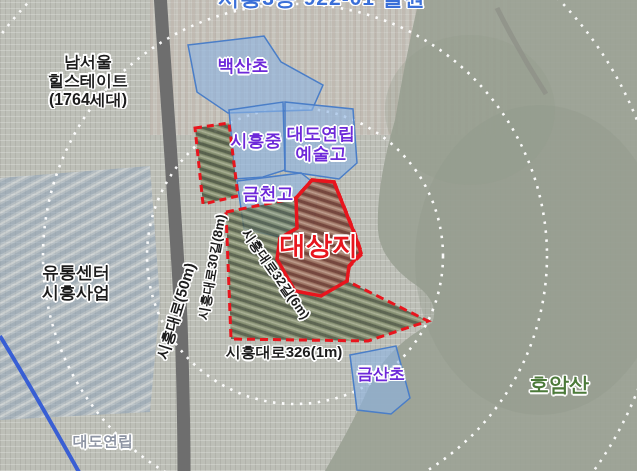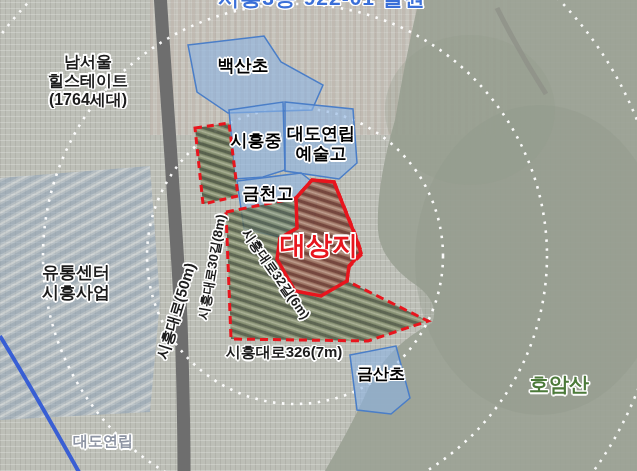--- a/index.html
+++ b/index.html
@@ -25,21 +25,21 @@
   svg{position:absolute;inset:0;display:block;}
   
   .lbl{
     position:absolute;transform:translate(-50%,-50%);
     font-weight:bold;white-space:nowrap;text-align:center;line-height:1.18;
     text-shadow:-1.6px 0 #fff,1.6px 0 #fff,0 -1.6px #fff,0 1.6px #fff,
                 -1.2px -1.2px #fff,1.2px -1.2px #fff,-1.2px 1.2px #fff,1.2px 1.2px #fff;
     pointer-events:none;
   }
   .black{color:#1c1c1c;}
-  .blue{color:#000000;}
+  .blue{color:#6d28d9;}
   .red{color:#e8151d;}
   .green{color:#4c7a3a;}
   .muted{color:#8d94a3;}
   .topcut{color:#3a6fd8;font-size:21px;letter-spacing:1px;}
 </style>
 </head>
 <body>
 
 <div id="stage">
 
@@ -117,21 +117,21 @@
     <div>유통센터</div>
     <div>시흥사업</div>
   </div>
 
   <div class="lbl black" style="left:176px;top:311px;font-size:15px;transform:translate(-50%,-50%) rotate(-73deg);">시흥대로(50m)</div>
 
   <div class="lbl black" style="left:212px;top:267px;font-size:13px;transform:translate(-50%,-50%) rotate(-80deg);">시흥대로30길(8m)</div>
 
   <div class="lbl black" style="left:276px;top:274px;font-size:13px;transform:translate(-50%,-50%) rotate(55deg);">시흥대로32길(6m)</div>
 
-  <div class="lbl black" style="left:284px;top:352px;font-size:15px;">시흥대로326(7m)</div>
+  <div class="lbl black" style="left:284px;top:352px;font-size:15px;">시흥대로326(1m)</div>
 
   <div class="lbl blue" style="left:381px;top:374px;font-size:16px;">금산초</div>
 
   <div class="lbl green" style="left:559px;top:385px;font-size:20px;">호암산</div>
 
   <div class="lbl muted" style="left:103px;top:441px;font-size:15px;">
     <div>대도연립</div>
   </div>
 
 

